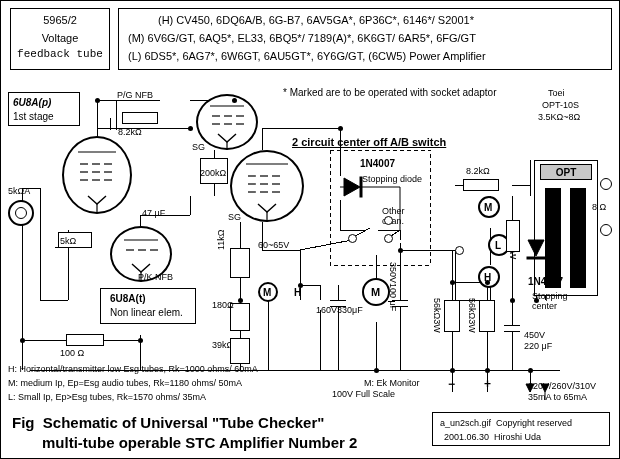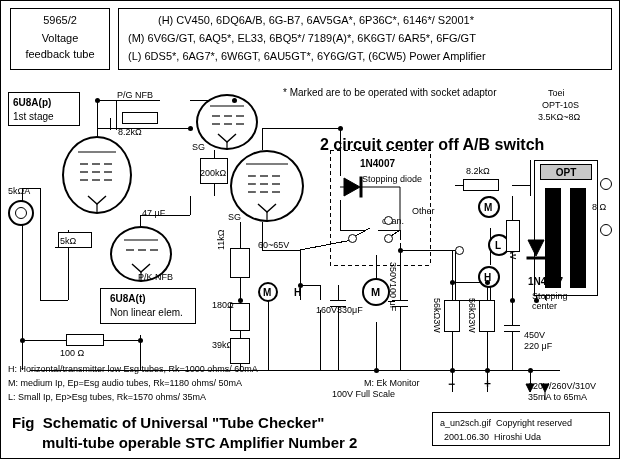--- a/index.html
+++ b/index.html
@@ -18,21 +18,21 @@
 </head>
 <body>
 
 <div id="root">
 
   <div class="box" style="left:0;top:0;width:620px;height:459px;border:1px solid #000;"></div>
 
   <div class="box" style="left:10px;top:8px;width:100px;height:62px;"></div>
   <div class="lbl ctr" style="left:10px;top:14px;width:100px;font-size:11px;">5965/2</div>
   <div class="lbl ctr" style="left:10px;top:32px;width:100px;font-size:11px;">Voltage</div>
-  <div class="lbl ctr" style="left:10px;top:48px;width:100px;font-size:11px;">feedback tube</div>
+  <div class="lbl ctr" style="left:10px;top:48px;width:100px;font-size:11px;font-family:Liberation Mono, monospace;">feedback tube</div>
 
   <div class="box" style="left:118px;top:8px;width:494px;height:62px;"></div>
   <div class="lbl" style="left:158px;top:14px;font-size:11px;">(H) CV450, 6DQ6A/B, 6G-B7, 6AV5GA*, 6P36C*, 6146*/ S2001*</div>
   <div class="lbl" style="left:128px;top:32px;font-size:11px;">(M) 6V6G/GT, 6AQ5*, EL33, 6BQ5*/ 7189(A)*, 6K6GT/ 6AR5*, 6FG/GT</div>
   <div class="lbl" style="left:128px;top:50px;font-size:11px;">(L) 6DS5*, 6AG7*, 6W6GT, 6AU5GT*, 6Y6G/GT, (6CW5) Power Amplifier</div>
 
   <div class="lbl" style="left:283px;top:87px;font-size:10px;">* Marked are to be operated with socket adaptor</div>
 
   <svg width="620" height="459">
     <g stroke="#000" stroke-width="1" fill="none" shape-rendering="crispEdges">
@@ -182,21 +182,21 @@
   <div class="ring" style="left:15px;top:207px;width:12px;height:12px;border-width:1px;"></div>
   <div class="lbl" style="left:8px;top:186px;">5kΩA</div>
 
   <div class="box" style="left:58px;top:232px;width:34px;height:16px;"></div>
   <div class="lbl" style="left:60px;top:236px;">5kΩ</div>
 
   <div class="res-h" style="left:66px;top:334px;width:38px;height:12px;"></div>
   <div class="lbl" style="left:60px;top:348px;">100 Ω</div>
 
   <div class="box" style="left:8px;top:92px;width:72px;height:34px;"></div>
-  <div class="lbl b" style="left:13px;top:97px;font-size:10px;">6U8A(p)</div>
+  <div class="lbl b" style="left:13px;top:97px;font-size:10px;font-style:italic;">6U8A(p)</div>
   <div class="lbl" style="left:13px;top:111px;font-size:10px;">1st stage</div>
 
   <div class="tube" style="left:62px;top:136px;width:70px;height:78px;border-radius:35px/39px;"></div>
   <svg width="620" height="459">
     <g stroke="#000" stroke-width="1.2" fill="none">
       <line x1="78" y1="152" x2="116" y2="152"></line>
       <line x1="80" y1="164" x2="88" y2="164"></line>
         <line x1="92" y1="164" x2="100" y2="164"></line>
         <line x1="104" y1="164" x2="112" y2="164"></line>
       <line x1="80" y1="172" x2="88" y2="172"></line>
@@ -261,37 +261,37 @@
   <div class="lbl" style="left:192px;top:142px;">SG</div>
   <div class="res-h" style="left:200px;top:158px;width:28px;height:26px;"></div>
   <div class="lbl" style="left:200px;top:168px;font-size:9px;">200kΩ</div>
   <div class="lbl" style="left:142px;top:208px;">47 μF</div>
   <div class="lbl" style="left:138px;top:272px;">P/K NFB</div>
 
   <div class="box" style="left:100px;top:288px;width:96px;height:36px;"></div>
   <div class="lbl b" style="left:110px;top:293px;font-size:10px;">6U8A(t)</div>
   <div class="lbl" style="left:110px;top:307px;font-size:10px;">Non linear elem.</div>
 
-  <div class="lbl b" style="left:320px;top:136px;font-size:16px;">2 circuit center off A/B switch</div>
+  <div class="lbl b" style="left:292px;top:136px;font-size:11px;text-decoration:underline;">2 circuit center off A/B switch</div>
 
   <svg width="620" height="459">
     <g fill="#000" stroke="#000">
       <polygon points="344,178 344,196 360,187"></polygon>
       <rect x="360" y="177" width="2" height="20"></rect>
     </g>
     <g stroke="#000" stroke-width="1" fill="none">
       <line x1="340" y1="187" x2="344" y2="187"></line>
       <line x1="362" y1="187" x2="400" y2="187"></line>
       <line x1="400" y1="187" x2="400" y2="230"></line>
     </g>
   </svg>
   <div class="lbl b" style="left:360px;top:158px;font-size:10px;">1N4007</div>
   <div class="lbl" style="left:362px;top:174px;">Stopping diode</div>
 
-  <div class="lbl" style="left:382px;top:206px;margin-left:30px;">Other</div>
+  <div class="lbl" style="left:382px;top:206px;">Other</div>
   <div class="lbl" style="left:382px;top:216px;">chan.</div>
 
   <div class="ring" style="left:348px;top:234px;width:9px;height:9px;border-width:1px;"></div>
   <div class="ring" style="left:384px;top:234px;width:9px;height:9px;border-width:1px;"></div>
   <div class="ring" style="left:384px;top:216px;width:9px;height:9px;border-width:1px;"></div>
   <div class="ring" style="left:455px;top:246px;width:9px;height:9px;border-width:1px;"></div>
 
   <div class="lbl" style="left:228px;top:212px;">SG</div>
   <div class="res-h" style="left:230px;top:248px;width:20px;height:30px;"></div>
   <div class="lbl" style="left:216px;top:250px;transform:rotate(-90deg);transform-origin:left top;">11kΩ</div>

